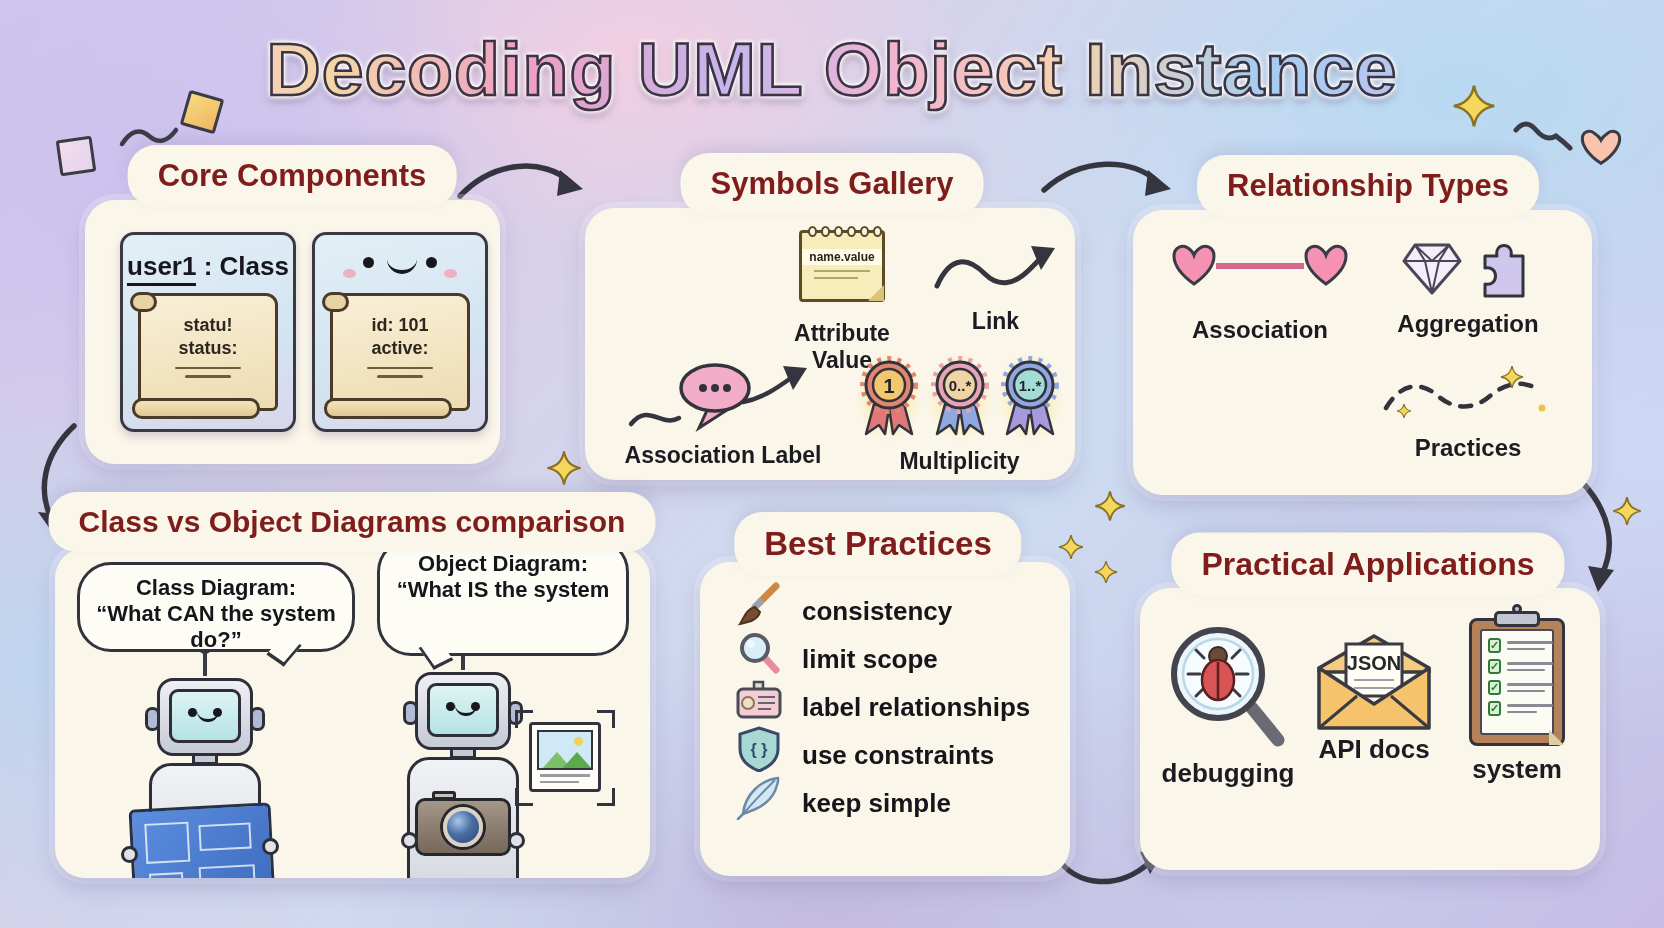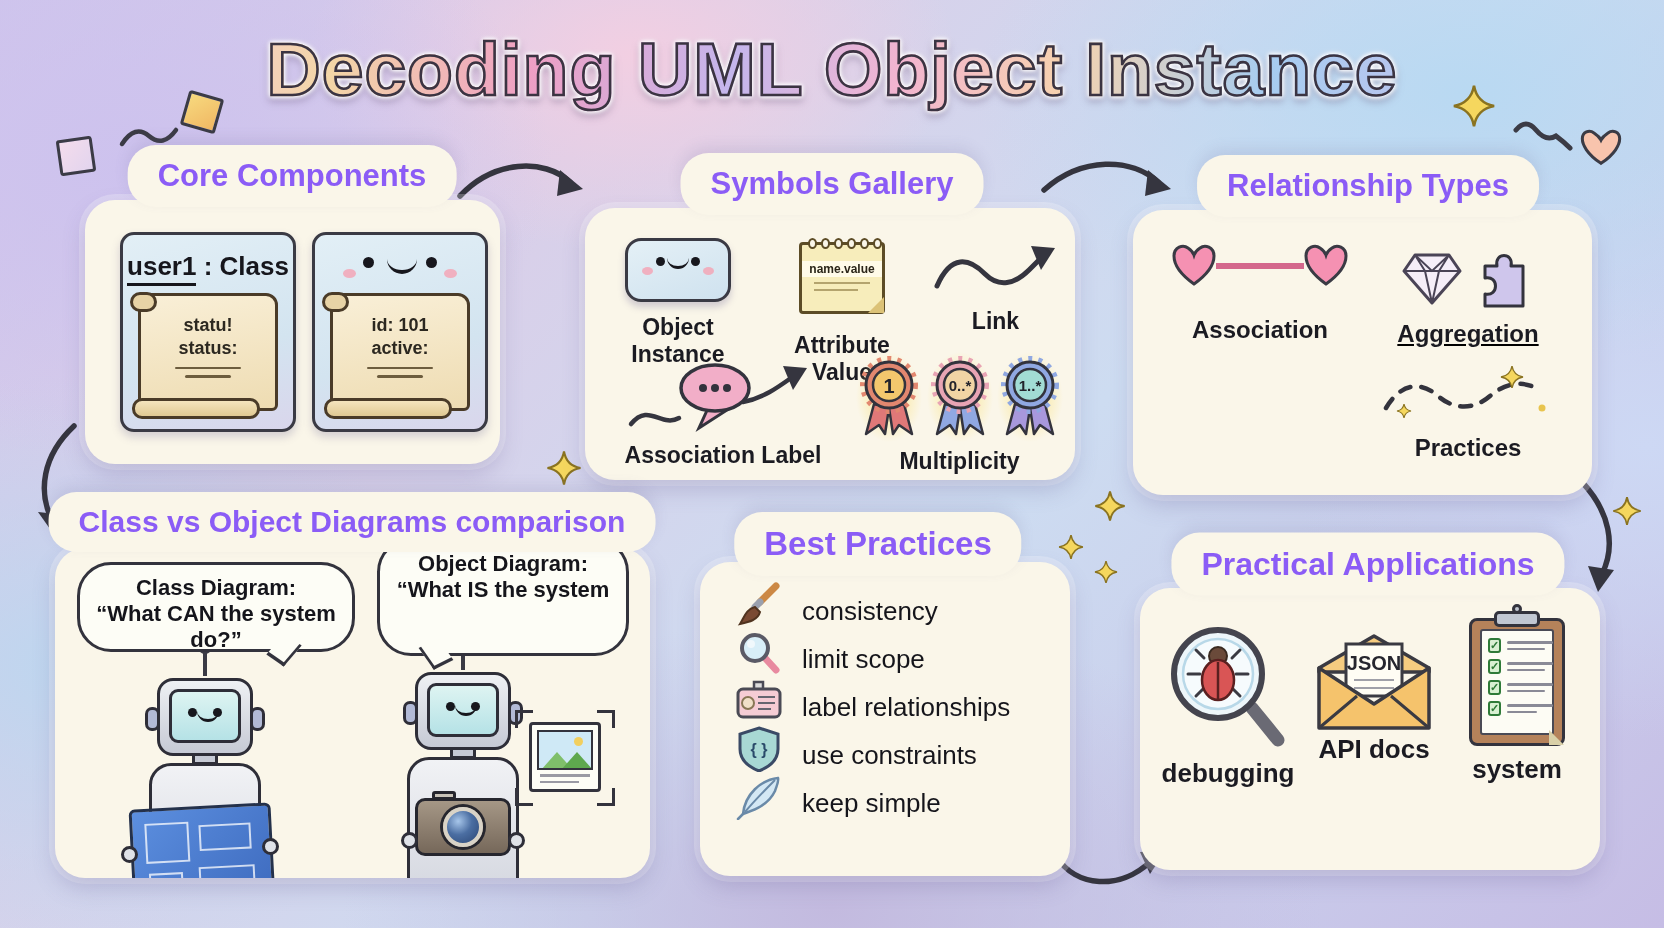--- a/index.html
+++ b/index.html
@@ -27,21 +27,21 @@
     filter: drop-shadow(0 0 2px #ffffff) drop-shadow(0 0 2px #ffffff) drop-shadow(0 4px 3px rgba(90,70,110,.30));
   }
 
   .panel {
     position:absolute; background:#faf6e9; border-radius:30px;
     box-shadow:0 10px 22px rgba(108,96,150,.28), 0 0 0 6px rgba(255,255,255,.25);
   }
   .blob {
     position:absolute; transform:translate(-50%,-50%);
     background:#faf6e9; border-radius:28px; padding:13px 30px;
-    font-weight:bold; color:#8b5cf6; white-space:nowrap; z-index:5;
+    font-weight:bold; color:#7f1d1d; white-space:nowrap; z-index:5;
     box-shadow:0 -6px 14px rgba(108,96,150,.14);
   }
 
   .label { font-weight:bold; color:#1b1b22; text-align:center; }
 
   
   .uml-card {
     position:absolute; width:176px; height:200px; border-radius:14px;
     background:linear-gradient(165deg,#e2eff6 0%,#d3e4f0 60%,#d9d6ec 100%);
     border:3.5px solid #3a3a44; box-shadow:0 5px 8px rgba(100,90,140,.25);
@@ -56,21 +56,21 @@
   .scroll-text { margin-top:18px; text-align:center; font-weight:bold; font-size:18px; line-height:1.3; color:#2c2820; }
   .scroll-rule { height:2.5px; background:#6d5d3e; margin:6px auto 0; border-radius:2px; }
   .face-eye { position:absolute; width:11px; height:11px; border-radius:50%; background:#17171d; }
   .face-cheek { position:absolute; width:13px; height:9px; border-radius:50%; background:#f3a6b6; opacity:.85; }
   .face-smile { position:absolute; width:30px; height:15px; border-bottom:4px solid #17171d; border-radius:0 0 16px 16px; }
 
   
   .sym-col { position:absolute; text-align:center; }
   .obj-icon { position:relative; margin:0 auto; width:106px; height:64px; border-radius:16px;
     background:linear-gradient(160deg,#e4f0f6,#cfe2ef); border:3.5px solid #3a3a44; box-shadow:0 5px 7px rgba(100,90,140,.28); }
-  .note-icon { position:relative; margin:12px auto; width:86px; height:72px; background:#f7edbb; border:3px solid #5c4c26; border-radius:4px; }
+  .note-icon { position:relative; margin:0 auto; width:86px; height:72px; background:#f7edbb; border:3px solid #5c4c26; border-radius:4px; }
   .note-ring { position:absolute; top:-7px; width:9px; height:11px; border:2.5px solid #5c4c26; border-radius:50%; background:#faf6e9; }
   .note-text { margin-top:16px; background:#fffbe8; font-weight:bold; font-size:12px; color:#2a2518; padding:1px 0; }
   .note-rule { height:2px; background:#b4a46e; margin:5px 12px 0; }
   .note-fold { position:absolute; right:-2px; bottom:-2px; width:0; height:0; border-left:16px solid #dcc277; border-bottom:16px solid transparent; transform:rotate(180deg); }
   .glow { display:inline-block; background:radial-gradient(closest-side, rgba(250,225,120,.85), rgba(250,225,120,0)); padding:4px 2px; }
 
   
   .bubble { position:absolute; background:#fdfdf6; border:3.5px solid #33333d; border-radius:34px;
     text-align:center; font-weight:bold; color:#15151b; padding-top:10px; z-index:3; }
   .tail { position:absolute; width:24px; height:24px; background:#fdfdf6; z-index:2; }
@@ -102,21 +102,21 @@
   .polaroid { position:absolute; width:72px; height:70px; background:#fdfdf6; border:3px solid #33333d; border-radius:4px; padding:5px; }
   .pol-img { height:40px; background:#cfe9f6; border:2px solid #33333d; position:relative; overflow:hidden; }
   .pol-sun { position:absolute; right:8px; top:5px; width:9px; height:9px; border-radius:50%; background:#f2cf5e; }
   .pol-mtn { position:absolute; bottom:-2px; left:2px; width:0; height:0; border-left:16px solid transparent; border-right:16px solid transparent; border-bottom:18px solid #7fbf6a; }
   .pol-mtn.m2 { left:22px; border-bottom-color:#5ea84e; }
   .pol-line { height:2.5px; background:#9a9aa4; margin:4px 3px 0; }
   .corner { position:absolute; width:18px; height:18px; border:0 solid #33333d; }
 
   
   .bp-row { position:absolute; left:36px; display:flex; align-items:center; gap:20px; }
-  .bp-label { font-weight:normal; font-size:26px; color:#15151b;margin-top:12px; }
+  .bp-label { font-weight:bold; font-size:26px; color:#15151b;margin-top:12px; }
 
   
   .pa-col { position:absolute; text-align:center; }
   .clipboard { position:relative; margin:0 auto; width:96px; height:128px; background:#b5825a; border:3.5px solid #33333d; border-radius:8px; }
   .clip { position:absolute; top:-10px; left:50%; transform:translateX(-50%); width:46px; height:16px; background:#c1c7d2; border:3px solid #33333d; border-radius:5px; z-index:2; }
   .clip-knob { position:absolute; top:-17px; left:50%; transform:translateX(-50%); width:10px; height:10px; background:#c1c7d2; border:3px solid #33333d; border-radius:50%; }
   .cb-paper { position:absolute; inset:8px; background:#fdfcf4; border:2px solid #4a4a55; border-radius:3px; padding:7px 6px 0; }
   .cb-row { display:flex; align-items:center; gap:6px; margin-bottom:6px; }
   .cb-box { width:15px; height:15px; border:2.5px solid #2f7a38; background:#d9f0d2; border-radius:3px; font-size:11px; line-height:11px; font-weight:bold; color:#2f7a38; text-align:center; }
   .cb-lines i { display:block; height:2.5px; background:#8a8a96; border-radius:2px; }
@@ -212,30 +212,20 @@
       <div class="scroll-text"><span>id: 101</span><br><span>active:</span></div>
       <div class="scroll-rule" style="width:66px;"></div>
       <div class="scroll-rule" style="width:46px;"></div>
       <div class="scroll-bottom"></div>
     </div>
   </div>
 
   <div class="panel" style="left:585px;top:208px;width:490px;height:272px;"></div>
   <div class="blob" style="left:832px;top:184px;font-size:31px;">Symbols Gallery</div>
 
-  <div class="sym-col" style="left:598px;top:238px;width:160px;">
-    <div class="obj-icon">
-      <div class="face-eye" style="left:28px;top:16px;width:9px;height:9px;"></div>
-      <div class="face-eye" style="right:28px;top:16px;width:9px;height:9px;"></div>
-      <div class="face-cheek" style="left:14px;top:26px;width:11px;height:8px;"></div>
-      <div class="face-cheek" style="right:14px;top:26px;width:11px;height:8px;"></div>
-      <div class="face-smile" style="left:39px;top:16px;width:22px;height:12px;border-bottom-width:3.5px;"></div>
-    </div>
-    <div class="label" style="font-size:23px;margin-top:12px;">Object Instance</div>
-  </div>
 
   <div class="sym-col" style="left:762px;top:230px;width:160px;">
     <div class="note-icon">
       <div class="note-ring" style="left:6px;"></div>
         <div class="note-ring" style="left:19px;"></div>
         <div class="note-ring" style="left:32px;"></div>
         <div class="note-ring" style="left:45px;"></div>
         <div class="note-ring" style="left:58px;"></div>
         <div class="note-ring" style="left:71px;"></div>
       <div class="note-text">name.value</div>
@@ -303,21 +293,21 @@
 
   <div class="sym-col" style="left:1160px;top:240px;width:200px;">
     <svg width="176" height="66" viewBox="0 0 176 66" style="margin:0 auto;">
       <line x1="44" y1="26" x2="132" y2="26" stroke="#d4688c" stroke-width="6"></line>
       <path d="M22 44 C8 34 2 24 2 16 C2 7 11 4 16 8 C19 10 21 12 22 15 C23 12 25 10 28 8 C33 4 42 7 42 16 C42 24 36 34 22 44 Z" fill="#f591b2" stroke="#3a3a44" stroke-width="3"></path>
       <path d="M154 44 C140 34 134 24 134 16 C134 7 143 4 148 8 C151 10 153 12 154 15 C155 12 157 10 160 8 C165 4 174 7 174 16 C174 24 168 34 154 44 Z" fill="#f591b2" stroke="#3a3a44" stroke-width="3"></path>
     </svg>
     <div class="label" style="font-size:24px;margin-top:10px;">Association</div>
   </div>
 
-  <div class="sym-col" style="left:1368px;top:248px;width:200px;text-decoration:underline;">
+  <div class="sym-col" style="left:1368px;top:238px;width:200px;">
     <div style="display:flex;justify-content:center;gap:10px;align-items:center;">
       <svg width="62" height="56" viewBox="0 0 62 56">
         <path d="M14 4 L48 4 L59 20 L31 52 L3 20 Z" fill="#f5eef8" stroke="#4a4456" stroke-width="3" stroke-linejoin="round"></path>
         <path d="M3 20 H59 M14 4 L24 20 M48 4 L38 20 M24 20 L31 52 M38 20 L31 52 M14 4 L31 20 L48 4" fill="none" stroke="#4a4456" stroke-width="2"></path>
       </svg>
       <svg width="62" height="62" viewBox="0 0 62 62">
         <path d="M12 18 H24 C21 4 41 4 38 18 H50 V58 H12 V46 C26 49 26 27 12 30 Z" fill="#cfc6ec" stroke="#33333d" stroke-width="3" stroke-linejoin="round"></path>
       </svg>
     </div>
     <div class="label" style="font-size:24px;margin-top:10px;">Aggregation</div>

